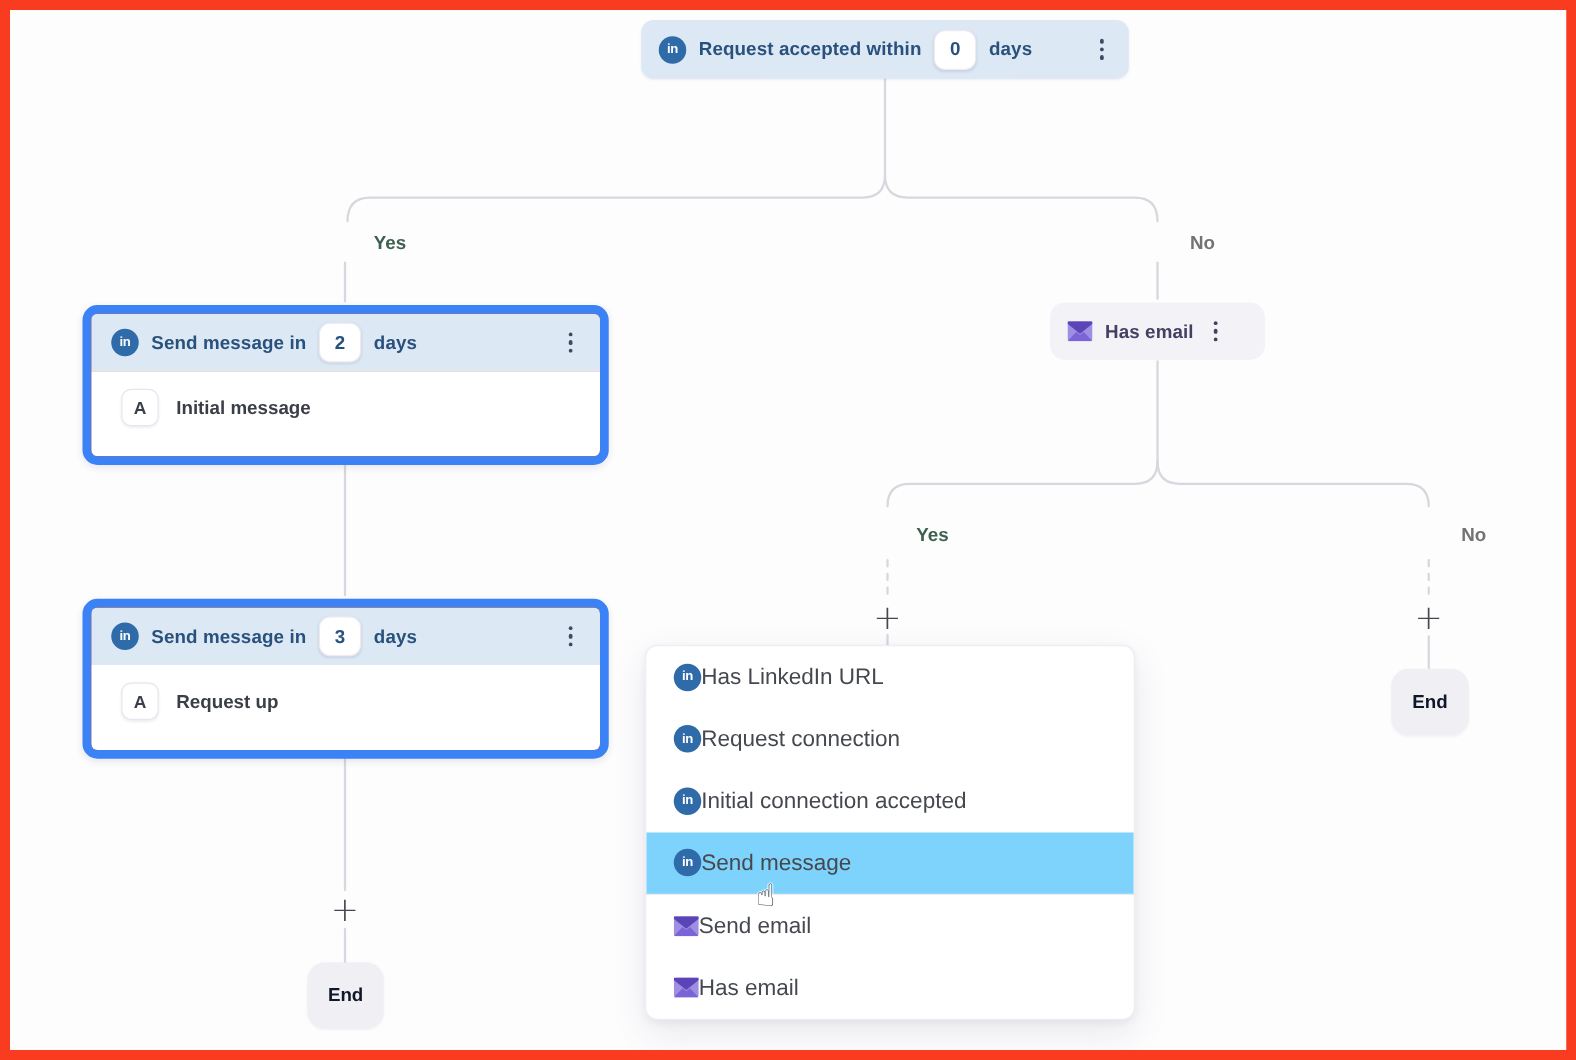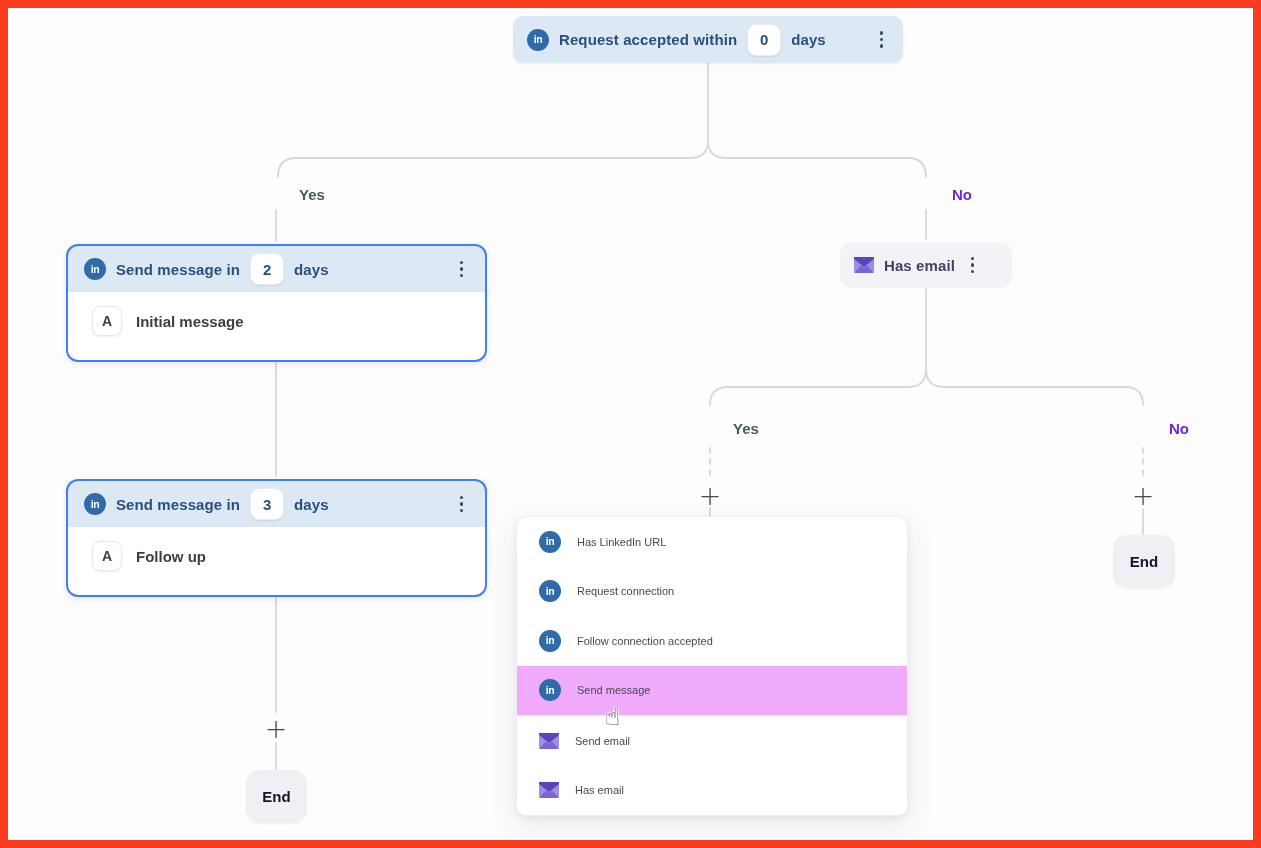--- a/index.html
+++ b/index.html
@@ -34,38 +34,38 @@
   }
   .icon-linkedin::after {
     content:"in"; color:#ffffff; font-size:10.5px; font-weight:700;
     font-family:"Liberation Sans", sans-serif; letter-spacing:-.3px; margin-top:-1px;
   }
   .icon-mail { width:20px; height:16px; position:relative; flex-shrink:0; }
 
   
   .card {
     position:absolute; width:421px; border-radius:12px; background:#c2410c;
-    border:2px solid #3b82f6; box-shadow: 0 2px 6px rgba(40,40,80,.10); overflow:hidden;
+    border:7px solid #3b82f6; box-shadow: 0 2px 6px rgba(40,40,80,.10); overflow:hidden;
   }
   .card .card-header {
     height:46px; background:#dce8f4; display:flex; align-items:center; gap:10px; padding:0 16px;
   }
   .card .card-body { background:#ffffff; padding:14px 16px 24px 24px; display:flex; align-items:center; gap:14px; }
   .a-chip {
     width:30px; height:30px; background:#fff; border:1px solid #e8e5ee; border-radius:8px;
     display:flex; align-items:center; justify-content:center; font-weight:700; font-size:14px;
     color:#3a3f47; box-shadow:0 1px 2px rgba(40,40,80,.08);
   }
   .msg-label { color:#3a3f47; font-size:15px; font-weight:700; }
   .spacer { flex:1; }
 
   
   .branch-label { position:absolute; font-weight:700; font-size:15px; transform:translateX(-50%);margin-left:36px; }
   .branch-yes { color:#3f604e; }
-  .branch-no  { color:#6d28d9; }
+  .branch-no  { color:#737373; }
 
   
   .plus-btn {
     position:absolute; transform:translate(-50%,-50%); color:#45494f;
     font-size:27px; font-weight:300; line-height:1; cursor:pointer;
     font-family:"DejaVu Sans", sans-serif;
   }
   .end-node {
     position:absolute; background:#f0eff3; border-radius:14px;
     display:flex; align-items:center; justify-content:center;
@@ -82,24 +82,24 @@
   .pill-node .kebab i { background:#46405e; }
 
   
   .dropdown {
     position:absolute; left:508px; top:508px; width:392px; height:300px;
     background:#ffffff; border-radius:10px; border:1px solid #ededf2;
     box-shadow: 0 10px 28px rgba(50,50,90,.10), 0 2px 6px rgba(50,50,90,.06);
     display:flex; flex-direction:column; overflow:hidden; z-index:5;
   }
   .menu-item {
-    flex:1; display:flex; align-items:center; gap:16px; padding:0 22px; cursor:pointer;
-    color:#45494f; font-size:11px; font-weight:400;
-  }
-  .menu-item.active { background:#f0abfc; border-bottom:1px solid #ebebf0; }
+    flex:1; display:flex; align-items:center; padding:0 22px; cursor:pointer;
+    color:#45494f; font-size:18px; font-weight:400;
+  }
+  .menu-item.active { background:#7dd3fc; border-bottom:1px solid #ebebf0; }
 
   
   .cursor-hand {
     position:absolute; left:597px; top:694px; z-index:9;
     font-family:"DejaVu Sans", sans-serif; font-size:25px; color:#4c4c4c;
     text-shadow:-1px 0 #fff, 1px 0 #fff, 0 -1px #fff, 0 1px #fff;
   }
 </style>
 </head>
 <body>
@@ -169,21 +169,21 @@
       <span class="hdr-label">days</span>
       <span class="spacer"></span>
       <span class="kebab">
           <i></i>
           <i></i>
           <i></i>
         </span>
     </div>
     <div class="card-body">
       <span class="a-chip">A</span>
-      <span class="msg-label">Follow up</span>
+      <span class="msg-label">Request up</span>
     </div>
   </div>
 
   <div class="plus-btn" style="left:268px; top:720px;">+</div>
   <div class="end-node" style="left:238px; top:762px; width:61px; height:53px;">End</div>
 
   <div class="pill-node" style="left:832px; top:234px; width:172px; height:46px;">
     <span class="icon-mail">
       <svg width="20" height="16" viewBox="0 0 20 16">
         <rect x="0" y="0" width="20" height="16" rx="2.5" fill="#9f8fe3"></rect>
@@ -211,21 +211,21 @@
     <div class="menu-item">
       <span class="icon-linkedin"></span>
       <span>Has LinkedIn URL</span>
     </div>
     <div class="menu-item">
       <span class="icon-linkedin"></span>
       <span>Request connection</span>
     </div>
     <div class="menu-item">
       <span class="icon-linkedin"></span>
-      <span>Follow connection accepted</span>
+      <span>Initial connection accepted</span>
     </div>
     <div class="menu-item active">
       <span class="icon-linkedin"></span>
       <span>Send message</span>
     </div>
     <div class="menu-item">
       <span class="icon-mail">
         <svg width="20" height="16" viewBox="0 0 20 16">
           <rect x="0" y="0" width="20" height="16" rx="2.5" fill="#9f8fe3"></rect>
           <path d="M0 2 L10 10 L20 2 L20 0 L0 0 Z" fill="#5b44b8"></path>

